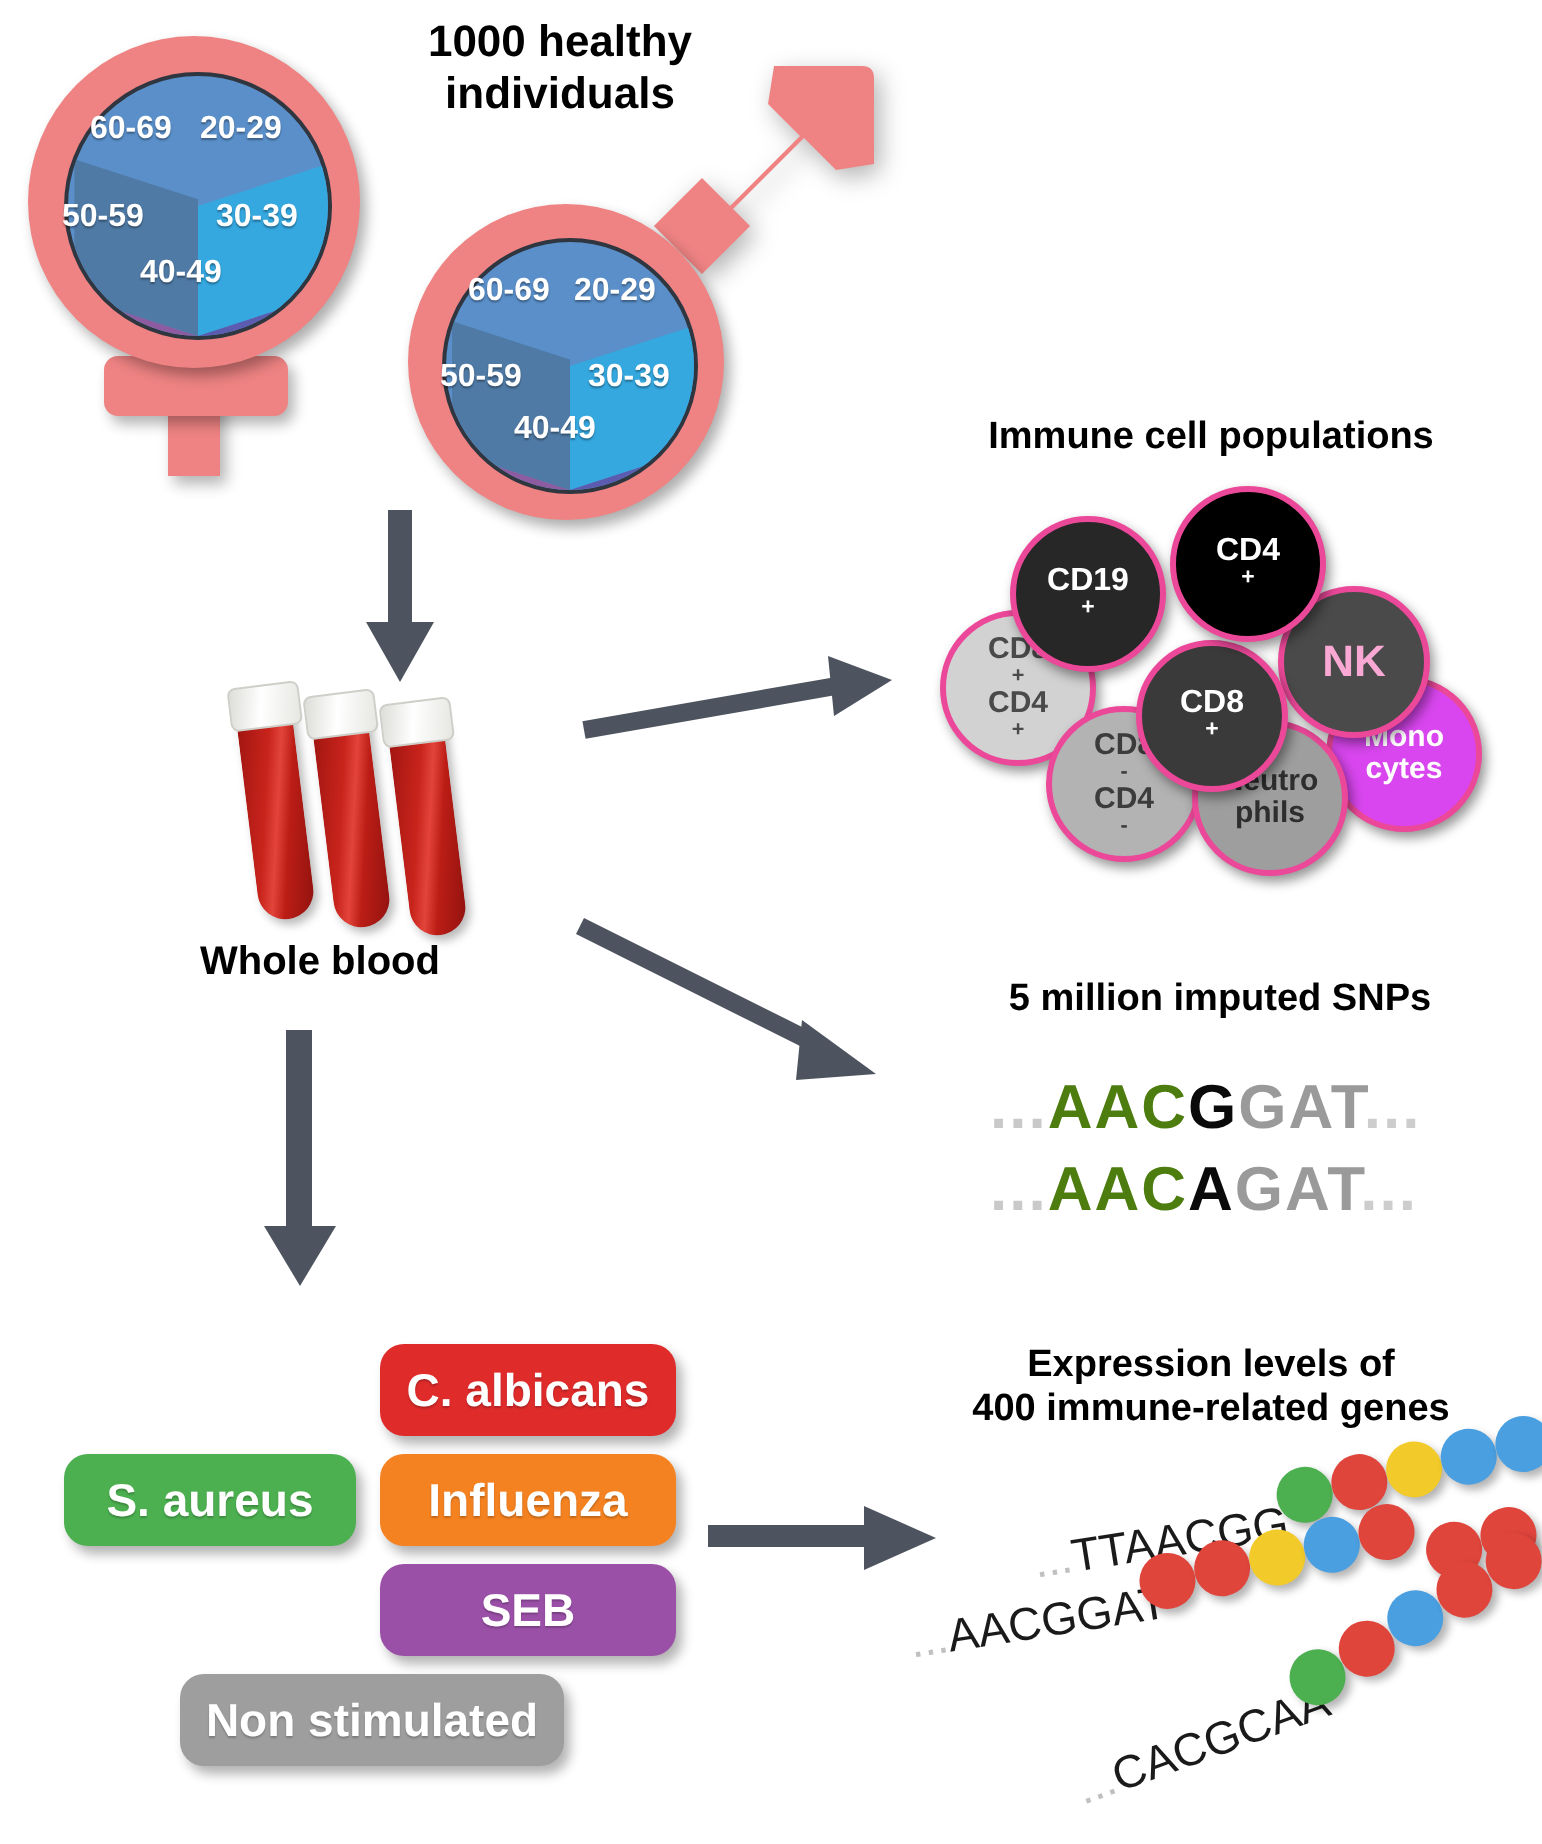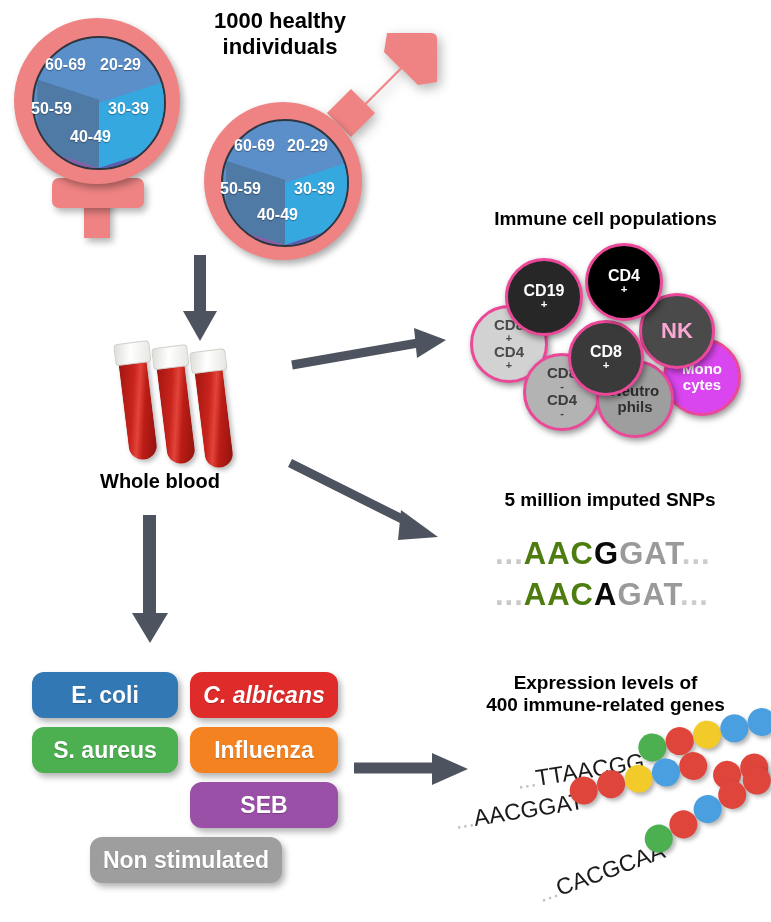--- a/index.html
+++ b/index.html
@@ -230,24 +230,21 @@
   <div class="abs" style="left:495px;top:536px;width:250px;height:82px;">
     <div class="snp-row" style="left:0;top:0;">
       <span class="snp-fade-l">...</span><span class="snp-dim">AAC</span><span class="snp-hi">G</span><span class="snp-mid">GAT</span><span class="snp-tail">...</span>
     </div>
     <div class="snp-row" style="left:0;top:41px;">
       <span class="snp-fade-l">...</span><span class="snp-dim">AAC</span><span class="snp-hi">A</span><span class="snp-mid">GAT</span><span class="snp-tail">...</span>
     </div>
   </div>
 
   <div class="abs" style="left:32px;top:672px;width:308px;height:222px;">
-    <div class="stim" style="left:0px;top:0px;width:146px;height:46px;background:#3278b4;">
-      <span>E. coli</span>
-    </div>
-    <div class="stim" style="left:158px;top:0px;width:148px;height:46px;background:#e02b2b;font-style:italic;">
+    <div class="stim" style="left:158px;top:0px;width:148px;height:46px;background:#e02b2b;">
       <span>C. albicans</span>
     </div>
     <div class="stim" style="left:0px;top:55px;width:146px;height:46px;background:#4cb050;">
       <span>S. aureus</span>
     </div>
     <div class="stim" style="left:158px;top:55px;width:148px;height:46px;background:#f58220;">
       <span>Influenza</span>
     </div>
     <div class="stim" style="left:158px;top:110px;width:148px;height:46px;background:#9b50a8;">
       <span>SEB</span>

